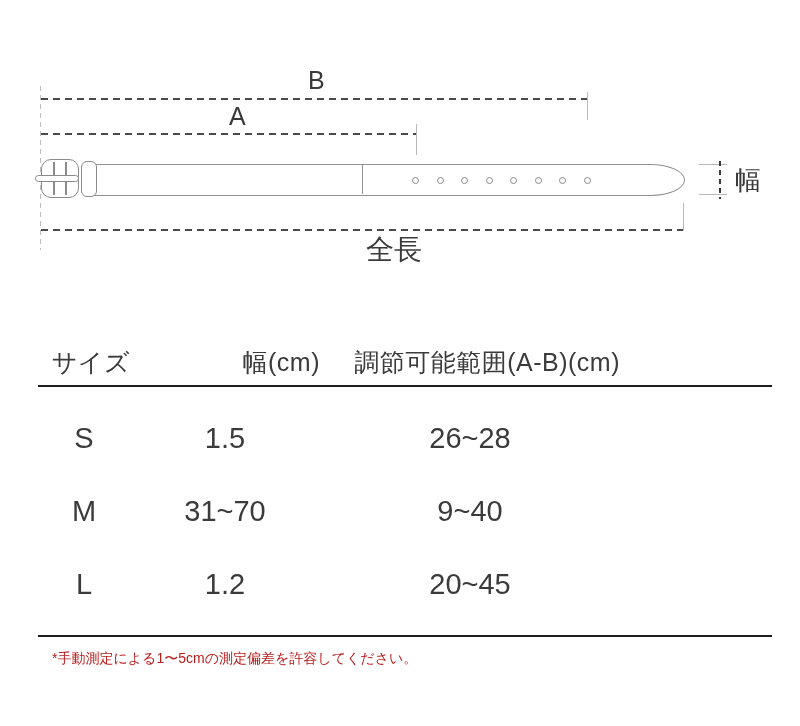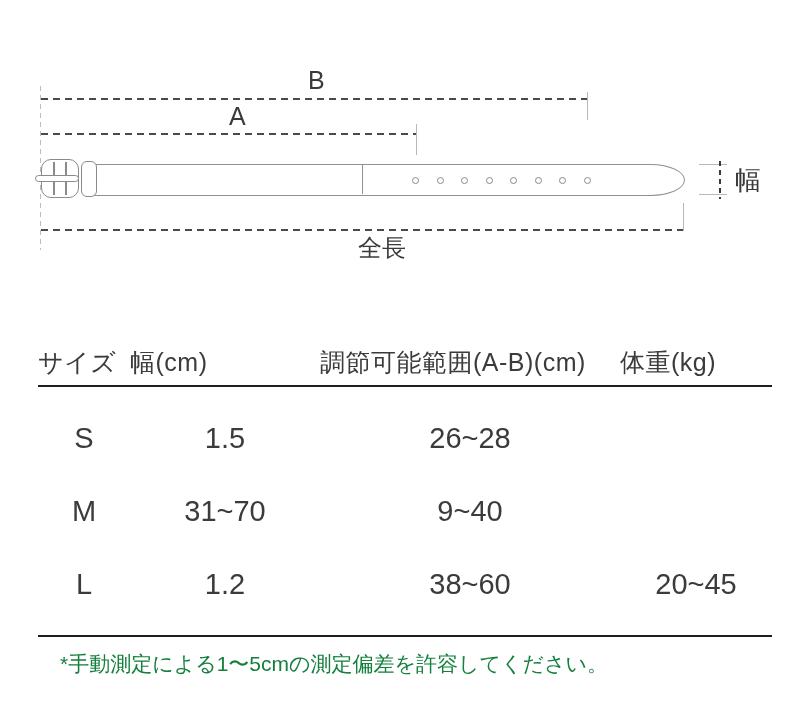--- a/index.html
+++ b/index.html
@@ -32,26 +32,26 @@
     border:1px solid #8a8a8a;border-radius:4px;background:#fff;
   }
   .keeper{
     left:81px;top:161px;width:16px;height:36px;box-sizing:border-box;
     border:1.5px solid #8a8a8a;border-radius:6px;background:#fff;
   }
   
   .size-table{position:absolute;left:38px;top:340px;width:734px;}
   .grid-row{display:grid;grid-template-columns:92px 190px 300px 152px;align-items:center;}
   .table-header{height:45px;border-bottom:2px solid #1f1f1f;}
-  .table-header .cell{font-size:25px;color:#3b3b3b;text-align:left;letter-spacing:0.5px;}
+  .table-header .cell{font-size:25px;color:#3b3b3b;text-align:right;letter-spacing:0.5px;}
   .table-body{padding-top:15px;}
   .table-row{height:73px;}
   .table-row .cell{font-size:29px;color:#3b3b3b;text-align:center;}
   .bottom-rule{margin-top:14px;border-top:2px solid #1f1f1f;height:0;}
-  .footnote{position:absolute;left:60px;top:650px;font-size:21px;color:#15803d;}
+  .footnote{position:absolute;left:52px;top:650px;font-size:14px;color:#b91c1c;}
 </style>
 </head>
 <body>
 
 <div class="canvas">
 
   <div>
 
     <div class="abs dash-v-light" style="left:40px;top:86px;height:164px;"></div>
 
@@ -81,46 +81,44 @@
     <div class="abs buckle-bar" style="left:65px;"></div>
     <div class="abs prong"></div>
 
     <div class="abs ext-h" style="left:699px;top:164px;width:28px;"></div>
     <div class="abs ext-h" style="left:699px;top:194px;width:28px;"></div>
     <div class="abs dash-v-dark" style="left:719px;top:161px;height:38px;"></div>
     <div class="abs dim-label" style="left:735px;top:167px;font-size:26px;">幅</div>
 
     <div class="abs dash-h" style="left:41px;top:229px;width:643px;"></div>
     <div class="abs tick" style="left:683px;top:203px;height:28px;"></div>
-    <div class="abs dim-label" style="left:358px;top:236px;font-size:24px;">全長</div>
+    <div class="abs dim-label" style="left:366px;top:236px;font-size:28px;">全長</div>
   </div>
 
   <div class="size-table">
     <div class="grid-row table-header">
       <div class="cell">サイズ</div>
       <div class="cell">幅(cm)</div>
       <div class="cell">調節可能範囲(A-B)(cm)</div>
-      <div class="cell">体重(kg)</div>
     </div>
 
     <div class="table-body">
       <div class="grid-row table-row">
         <div class="cell">S</div>
         <div class="cell">1.5</div>
         <div class="cell">26~28</div>
       </div>
       <div class="grid-row table-row">
         <div class="cell">M</div>
         <div class="cell">31~70</div>
         <div class="cell">9~40</div>
       </div>
       <div class="grid-row table-row">
         <div class="cell">L</div>
         <div class="cell">1.2</div>
-        <div class="cell">38~60</div>
         <div class="cell">20~45</div>
       </div>
     </div>
 
     <div class="bottom-rule"></div>
   </div>
 
   <div class="footnote">*手動測定による1〜5cmの測定偏差を許容してください。</div>
 
 </div>

